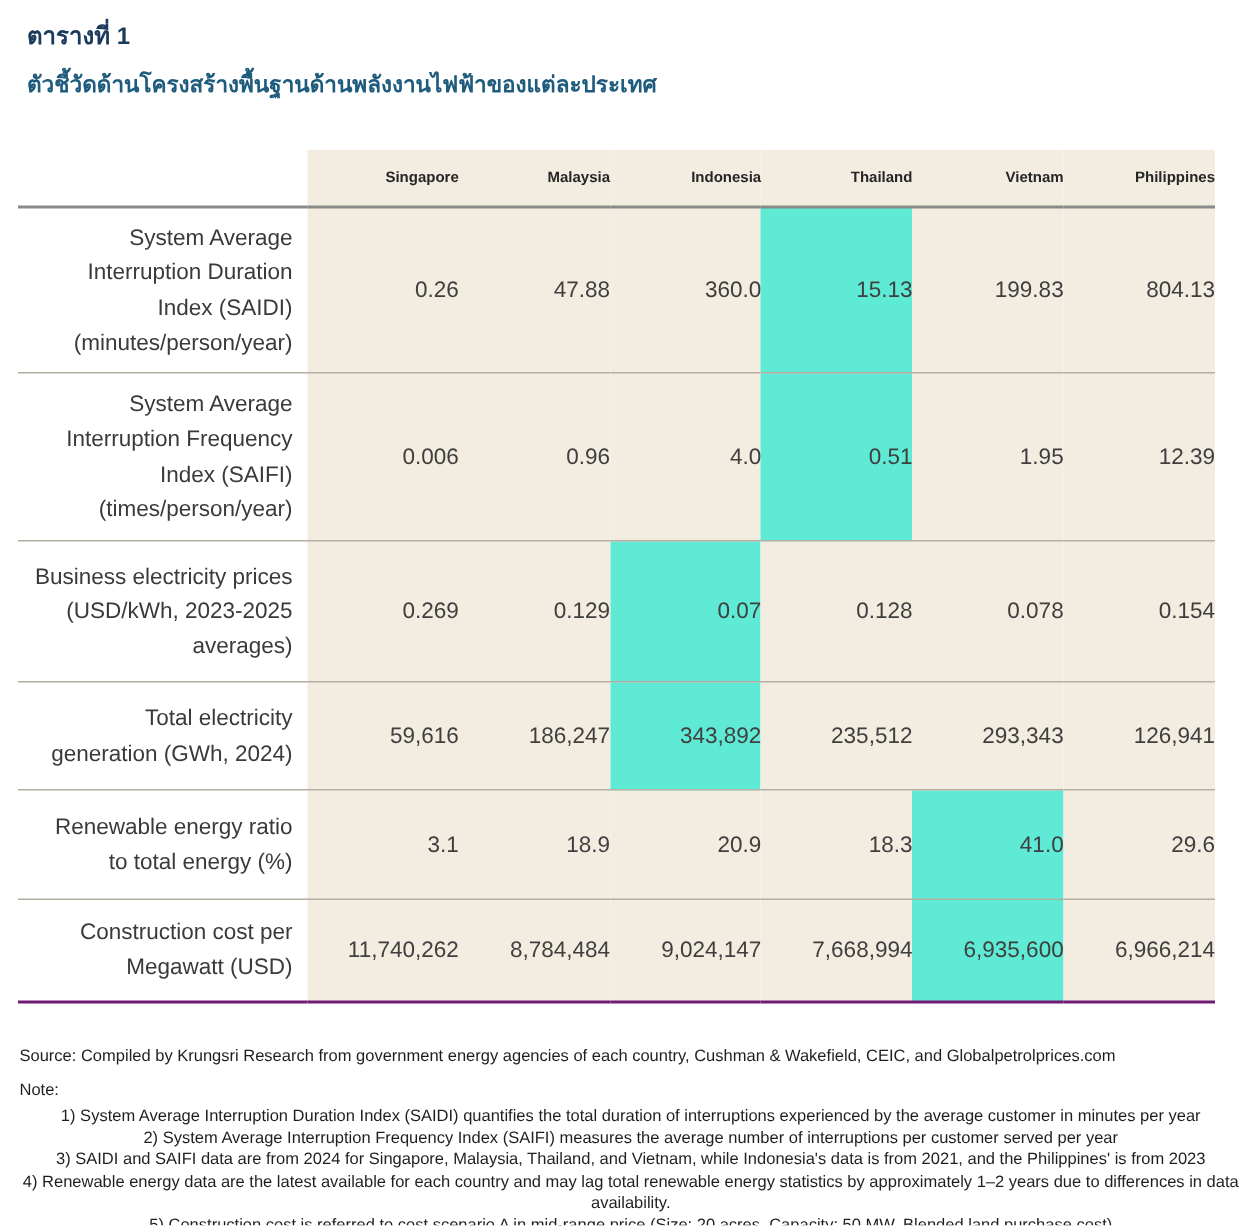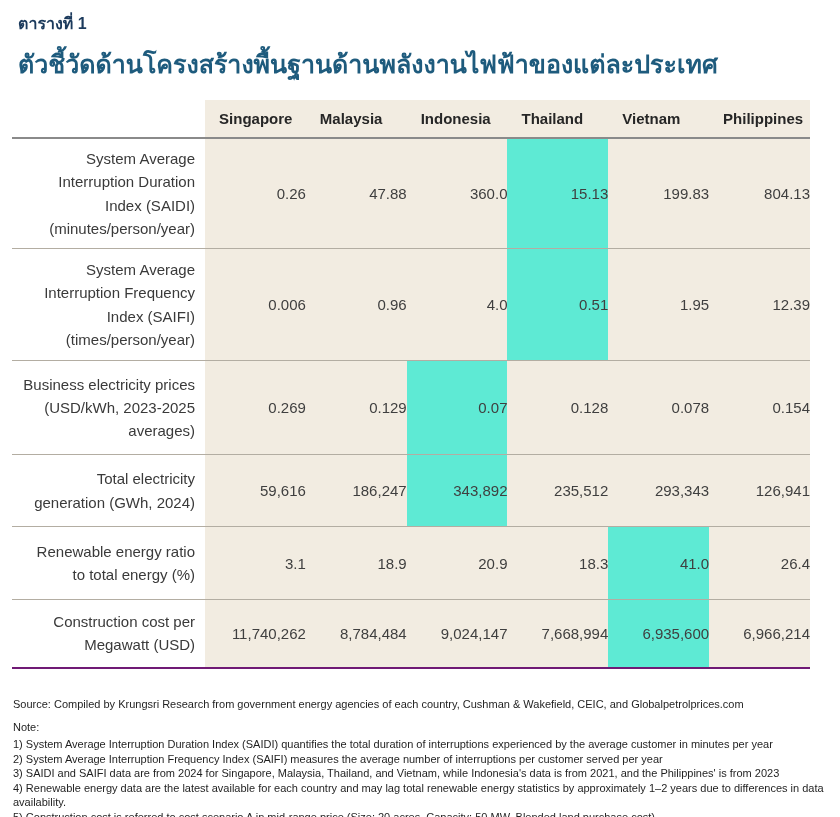--- a/index.html
+++ b/index.html
@@ -20,43 +20,42 @@
     left: 18px;
     top: 11px;
     font-size: 16px;
     font-weight: 600;
     color: #1b3a5c;
   }
   .page-title {
     position: absolute;
     left: 18px;
     top: 44px;
-    font-size: 25px;
+    font-size: 15px;
     font-weight: 700;
     color: #1e5b7d;
   }
   table.data-table {
     position: absolute;
     left: 12px;
     top: 100px;
     width: 798px;
     border-collapse: collapse;
     table-layout: fixed;
   }
   table.data-table col.label-col { width: 193px; }
   table.data-table col.val-col  { width: 100.8px; }
   thead th {
     height: 38px;
-    font-size: 15px;
+    font-size: 10px;
     font-weight: 700;
     color: #262626;
     background: #f2ece1;
-    text-align: left;
+    text-align: right;
     vertical-align: middle;
-    padding-left: 14px;
   }
   thead th.corner { background: #ffffff; }
   thead tr { border-bottom: 2px solid #8a8a8a; }
   tbody tr { border-bottom: 1px solid #b3ada2; }
   tbody tr:last-child { border-bottom: 2px solid #701a75; }
   tbody td {
     vertical-align: middle;
     text-align: right;
     font-size: 15px;
     color: #3f3f3f;
@@ -78,21 +77,21 @@
   .footer {
     position: absolute;
     left: 13px;
     top: 697px;
     width: 815px;
     font-size: 11px;
     color: #1f1f1f;
   }
   .footer .source { line-height: 14px; margin-bottom: 9px; }
   .footer .note-label { line-height: 14px; margin-bottom: 3px; }
-  .footer .note-line { line-height: 14.6px; }
+  .footer .note-line { line-height: 14.6px; text-align: center; }
 </style>
 </head>
 <body>
 
 <div class="page">
 
   <div class="table-number">ตารางที่ 1</div>
   <div class="page-title">ตัวชี้วัดด้านโครงสร้างพื้นฐานด้านพลังงานไฟฟ้าของแต่ละประเทศ</div>
 
   <table class="data-table">
@@ -153,21 +152,21 @@
         <td>293,343</td>
         <td>126,941</td>
       </tr>
       <tr class="r5">
         <td class="row-label">Renewable energy ratio to total energy (%)</td>
         <td>3.1</td>
         <td>18.9</td>
         <td>20.9</td>
         <td>18.3</td>
         <td class="hl">41.0</td>
-        <td>26.4</td>
+        <td>29.6</td>
       </tr>
       <tr class="r6">
         <td class="row-label">Construction cost per Megawatt (USD)</td>
         <td>11,740,262</td>
         <td>8,784,484</td>
         <td>9,024,147</td>
         <td>7,668,994</td>
         <td class="hl">6,935,600</td>
         <td>6,966,214</td>
       </tr>

